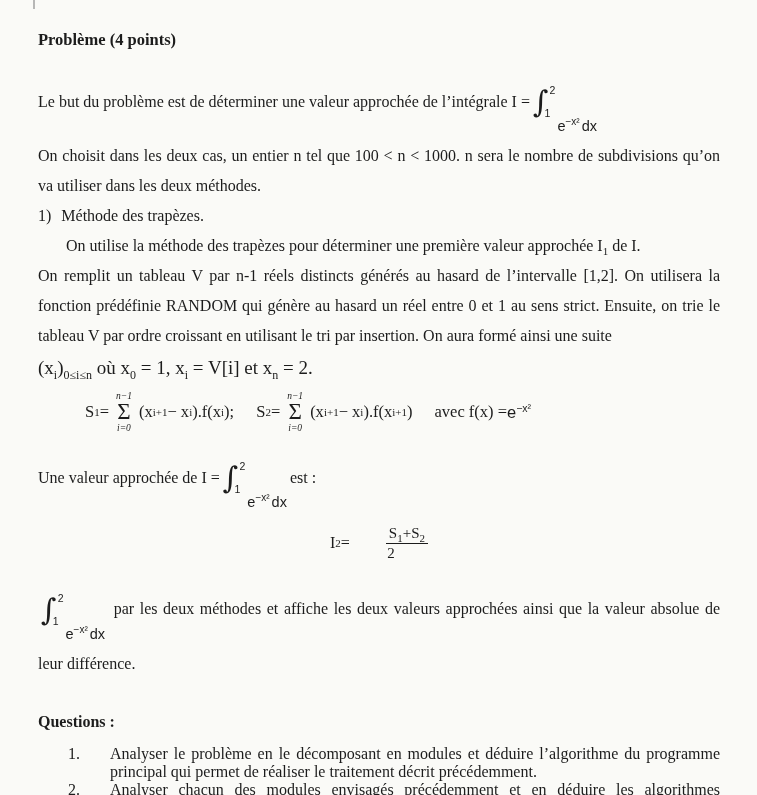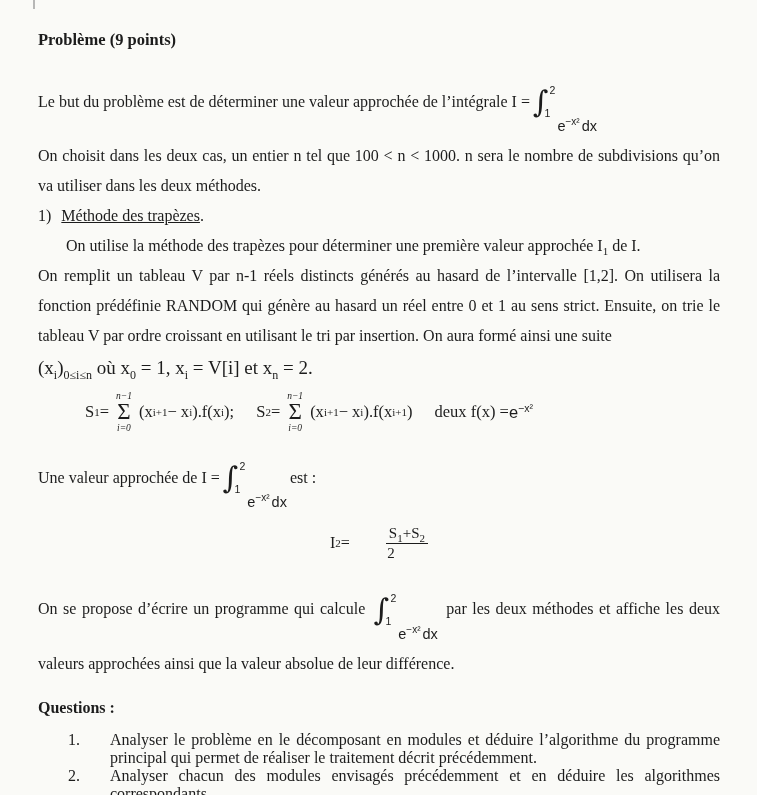--- a/index.html
+++ b/index.html
@@ -10,21 +10,21 @@
     color:#1c1c1c;font-size:16px;
   }
   .page{padding:30px 37px 0 38px;position:relative;}
   .artifact{position:absolute;left:33px;top:0;width:2px;height:9px;background:#8a8a8a;opacity:.6;}
   .title{font-weight:bold;font-size:16.5px;margin:0 0 13px 0;}
   p{margin:0;line-height:30px;}
   .just{text-align:justify;}
   .indent{padding-left:28px;}
   .tall{display:flex;align-items:center;min-height:42px;flex-wrap:wrap;}
   .marker{margin-right:10px;}
-  .utitle{text-decoration:underline;}
+  .utitle{}
   sub{font-size:11px;line-height:0;}
   sup{font-size:10.5px;line-height:0;}
   
   .math-sans{font-family:"Liberation Sans","DejaVu Sans",sans-serif;}
   .intexpr{display:inline-flex;align-items:center;vertical-align:middle;margin:0 3px;}
   .intsign{font-size:30px;line-height:30px;font-family:"DejaVu Serif",serif;}
   .intb{display:inline-flex;flex-direction:column;justify-content:space-between;height:34px;font-size:10.5px;line-height:11px;}
   .intb .up{transform:translateX(1px);}
   .intb .lo{transform:translateX(-4px);}
   .intbody{margin-left:3px;font-size:14.5px;margin-top:48px;}
@@ -35,32 +35,32 @@
   .bigop .sym{font-size:23px;line-height:22px;font-style:normal;}
   
   .eqrow{padding-left:47px;display:flex;align-items:center;min-height:54px;white-space:nowrap;font-size:16.5px;}
   .eqgap{width:22px;display:inline-block;}
   .seqline{font-size:19px;line-height:34px;}
   .seqline sub{font-size:12px;}
   .center-eq{display:flex;justify-content:center;align-items:center;min-height:48px;margin:2px 0 4px 0;}
   .frac{display:inline-flex;flex-direction:column;align-items:center;vertical-align:middle;margin-left:4px;font-size:15px;line-height:17px;}
   .frac .num{border-bottom:1.4px solid #1c1c1c;padding:0 3px 1px 3px;margin-left:32px;}
   .frac .den{padding-top:1px;}
-  .qhead{font-weight:bold;margin-top:14px;margin-bottom:8px;}
+  .qhead{font-weight:bold;margin-top:28px;margin-bottom:8px;}
   .qitem{display:flex;padding-left:30px;}
   .qitem .qmark{width:22px;flex:none;}
   .qitem .qtext{flex:1;text-align:justify;margin-left:20px;}
 </style>
 </head>
 <body>
 
 <div class="page">
   <div class="artifact"></div>
 
-  <div class="title">Problème (9 points)</div>
+  <div class="title">Problème (4 points)</div>
 
   <p class="tall">
       <span>Le but du problème est de déterminer une valeur approchée de l’intégrale I = </span>
       <span class="intexpr math-sans">
         <span class="intsign">∫</span>
         <span class="intb">
           <span class="up">2</span>
           <span class="lo">1</span>
         </span>
         <span class="intbody"><span>e</span><sup>−x²</sup><span class="dx">dx</span></span>
@@ -107,21 +107,21 @@
         <span>i=0</span>
       </span>
       <span>(x</span>
       <sub>i+1</sub>
       <span> − x</span>
       <sub>i</sub>
       <span>).f(x</span>
       <sub>i+1</sub>
       <span>)</span>
       <span class="eqgap"></span>
-      <span>deux f(x) = </span>
+      <span>avec f(x) = </span>
       <span class="math-sans"><span>e</span><sup>−x²</sup></span>
   </div>
 
   <p class="tall">
       <span>Une valeur approchée de I = </span>
       <span class="intexpr math-sans">
         <span class="intsign">∫</span>
         <span class="intb">
           <span class="up">2</span>
           <span class="lo">1</span>
@@ -134,21 +134,21 @@
   <div class="center-eq">
     <span>I</span>
       <sub>2</sub>
       <span> = </span>
       <span class="frac">
         <span class="num"><span>S</span><sub>1</sub><span>+S</span><sub>2</sub></span>
         <span class="den">2</span>
       </span>
   </div>
 
-  <p class="just"><span>On se propose d’écrire un programme qui calcule </span><span class="intexpr math-sans">
+  <p class="just"><span class="intexpr math-sans">
         <span class="intsign">∫</span>
         <span class="intb">
           <span class="up">2</span>
           <span class="lo">1</span>
         </span>
         <span class="intbody"><span>e</span><sup>−x²</sup><span class="dx">dx</span></span>
       </span><span> par les deux méthodes et affiche les deux valeurs approchées ainsi que la valeur absolue de leur différence.</span></p>
 
   <p class="qhead">Questions :</p>
 

